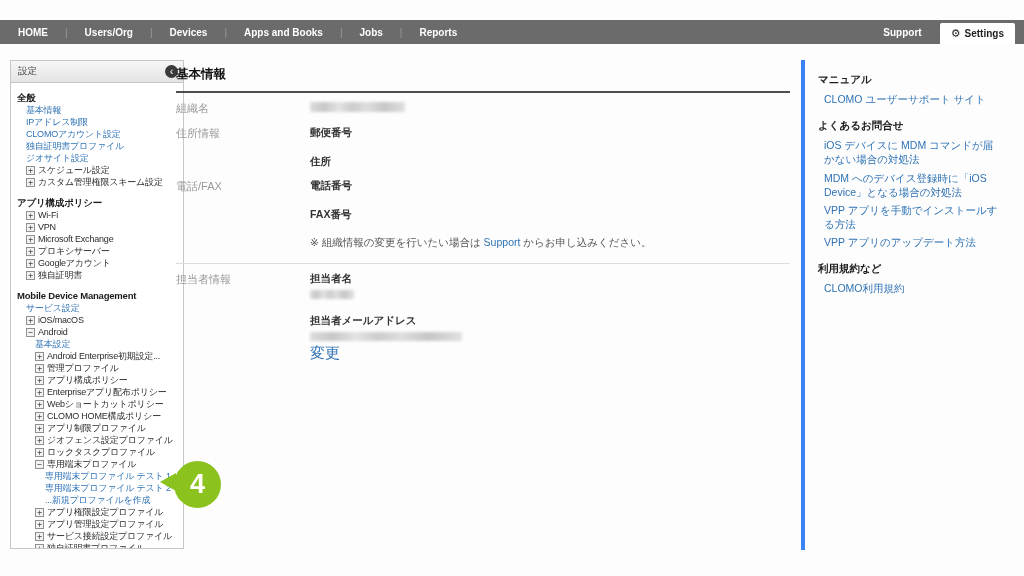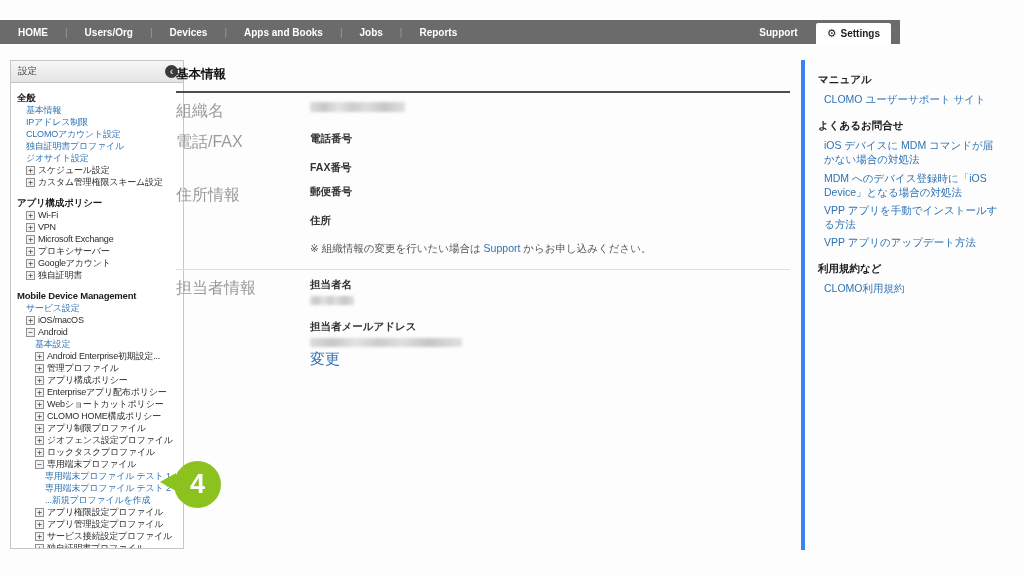--- a/index.html
+++ b/index.html
@@ -1,18 +1,18 @@
 <!DOCTYPE html>
 <html><head>
 <meta charset="utf-8">
 <style>
   html,body{margin:0;padding:0;width:1024px;height:576px;overflow:hidden;
     font-family:"Liberation Sans","DejaVu Sans",sans-serif;background:#fdfdfd;position:relative;}
   
-  .topnav{position:absolute;top:20px;left:0;width:900px;height:24px;background:#6b6b6b;
+  .topnav{position:absolute;top:20px;left:0;width:1024px;height:24px;background:#6b6b6b;
     display:flex;align-items:center;box-sizing:border-box;}
   .nav-menu{display:flex;align-items:center;padding-left:1px;height:100%;}
   .nav-item{color:#fff;font-size:10px;font-weight:bold;padding:0 17px;white-space:nowrap;cursor:pointer;}
   .nav-pipe{color:#9a9a9a;font-size:10px;}
   .nav-right{margin-left:auto;display:flex;align-items:flex-end;height:100%;padding-right:9px;}
   .nav-support{color:#fff;font-size:10px;font-weight:bold;margin:0 18px 6px 0;cursor:pointer;}
   .nav-settings{background:#fff;color:#1d1d1d;height:21px;display:flex;align-items:center;
     padding:0 11px;font-size:10px;font-weight:bold;border-radius:2px 2px 0 0;gap:4px;cursor:pointer;}
   .gear{font-family:"DejaVu Sans",sans-serif;font-size:11px;line-height:1;color:#1d1d1d;}
   
@@ -33,21 +33,21 @@
   .expand-box{display:inline-flex;flex:none;width:7px;height:7px;border:1px solid #909090;background:#f2f2f2;
     color:#444;font-size:8px;line-height:7px;align-items:center;justify-content:center;margin-right:3px;
     font-family:"DejaVu Sans Mono",monospace;}
   .side-link{color:#2f73b4;}
   .side-plain{color:#2b2b2b;}
   
   .main{position:absolute;left:176px;top:62px;width:614px;}
   .main-title{font-size:12.5px;font-weight:bold;color:#111;margin:4px 0 0;padding-bottom:8px;
     border-bottom:2px solid #4d4d4d;}
   .form-row{display:flex;}
-  .row-label{width:134px;flex:none;color:#9a9a9a;font-size:16px;}
+  .row-label{width:134px;flex:none;color:#9a9a9a;font-size:11px;}
   .row-value{font-size:10.5px;color:#333;}
   .sub-label{font-weight:bold;color:#333;font-size:10.5px;}
   .blur-block{border-radius:1px;filter:blur(1.4px);
     background:linear-gradient(90deg,#dcdcdc,#c7c7c7 15%,#e3e3e3 30%,#cccccc 45%,#dedede 60%,#c6c6c6 78%,#e0e0e0);}
   .blur-org{width:95px;height:10px;margin-top:1px;}
   .blur-name{width:44px;height:9px;margin-top:4px;}
   .blur-mail{width:152px;height:9px;margin-top:4px;}
   .note-line{margin:14px 0 0 134px;font-size:10.5px;color:#555;}
   .inline-link{color:#2f73b4;cursor:pointer;}
   .divider{border:none;border-top:1px solid #ddd;margin:13px 0 0;}
@@ -242,32 +242,32 @@
   <h1 class="main-title">基本情報</h1>
 
   <div class="form-row pt8">
     <div class="row-label">組織名</div>
     <div class="row-value">
       <div class="blur-block blur-org"></div>
     </div>
   </div>
 
   <div class="form-row pt10">
+    <div class="row-label">住所情報</div>
+    <div class="row-value">
+      <div class="sub-label">郵便番号</div>
+      <div class="sub-label mt15">住所</div>
+    </div>
+  </div>
+
+  <div class="form-row pt10">
     <div class="row-label">電話/FAX</div>
     <div class="row-value">
       <div class="sub-label">電話番号</div>
       <div class="sub-label mt15">FAX番号</div>
-    </div>
-  </div>
-
-  <div class="form-row pt10">
-    <div class="row-label">住所情報</div>
-    <div class="row-value">
-      <div class="sub-label">郵便番号</div>
-      <div class="sub-label mt15">住所</div>
     </div>
   </div>
 
   <div class="note-line">
     <span>※ 組織情報の変更を行いたい場合は </span><span class="inline-link">Support</span><span> からお申し込みください。</span>
   </div>
 
   <hr class="divider">
 
   <div class="form-row pt8">

